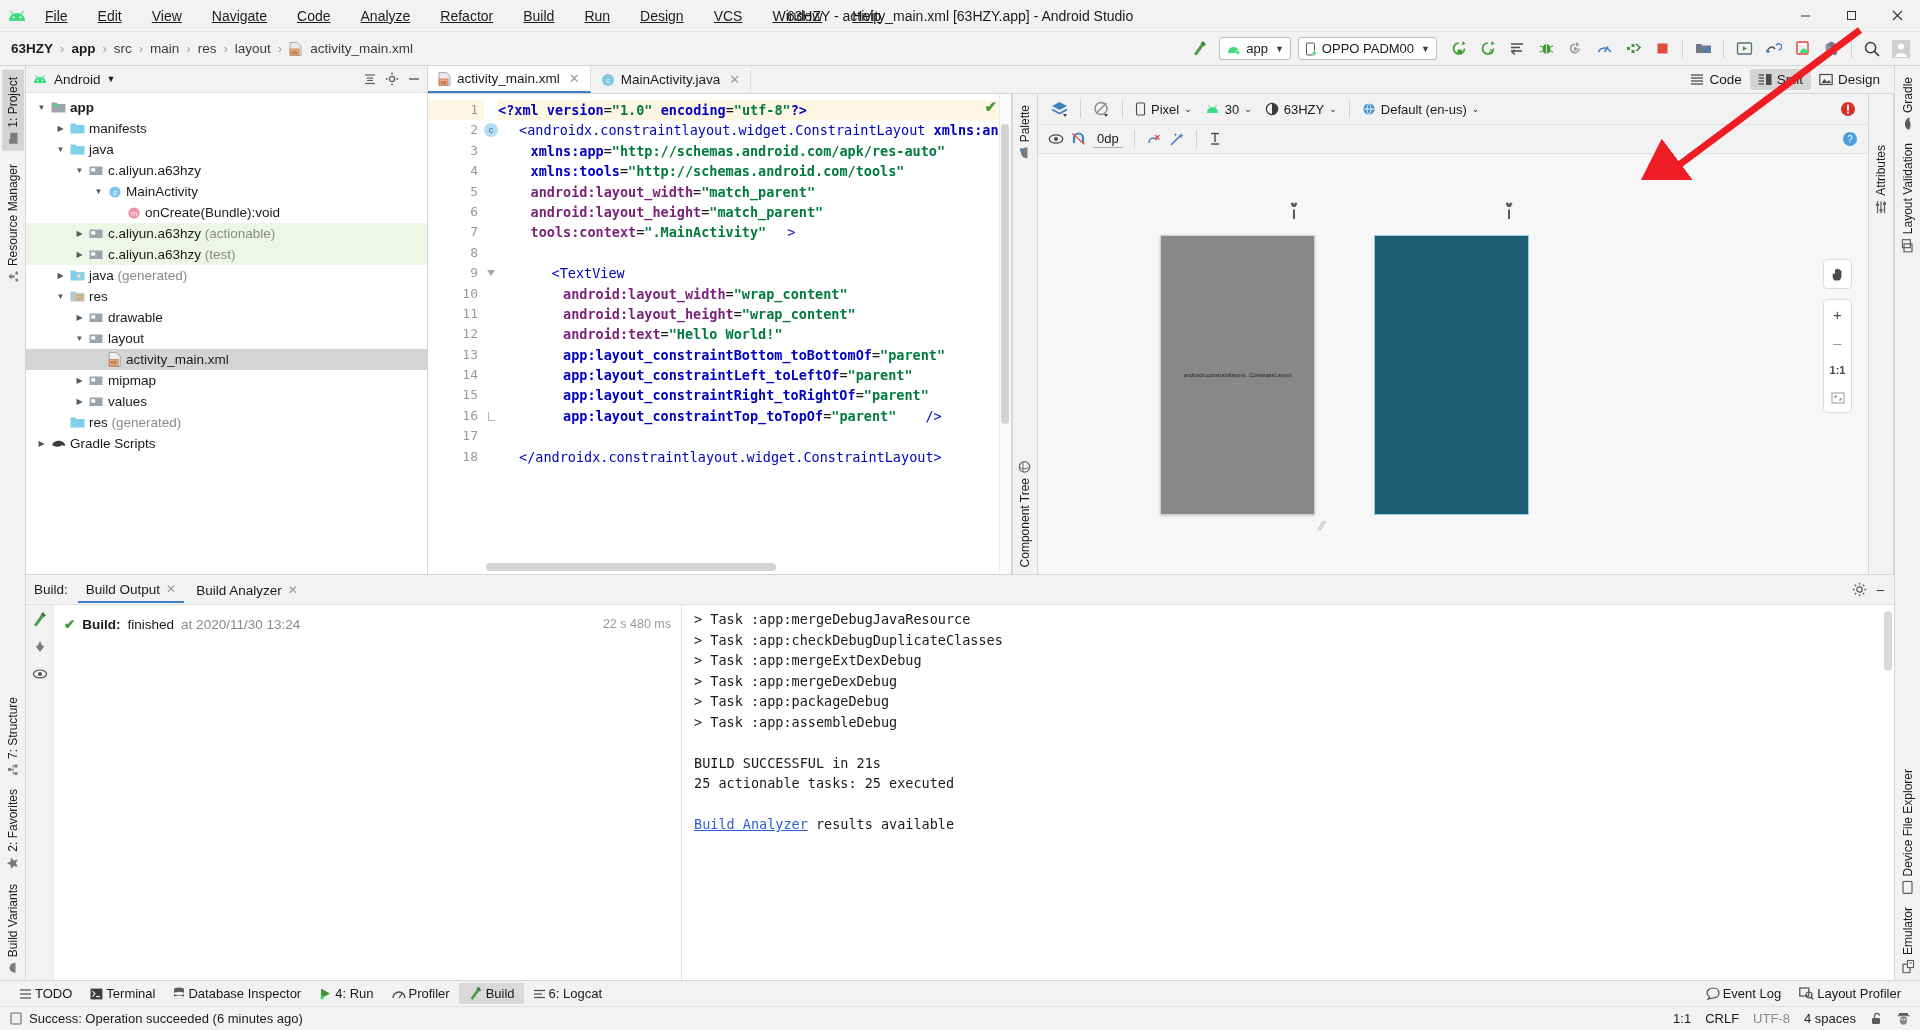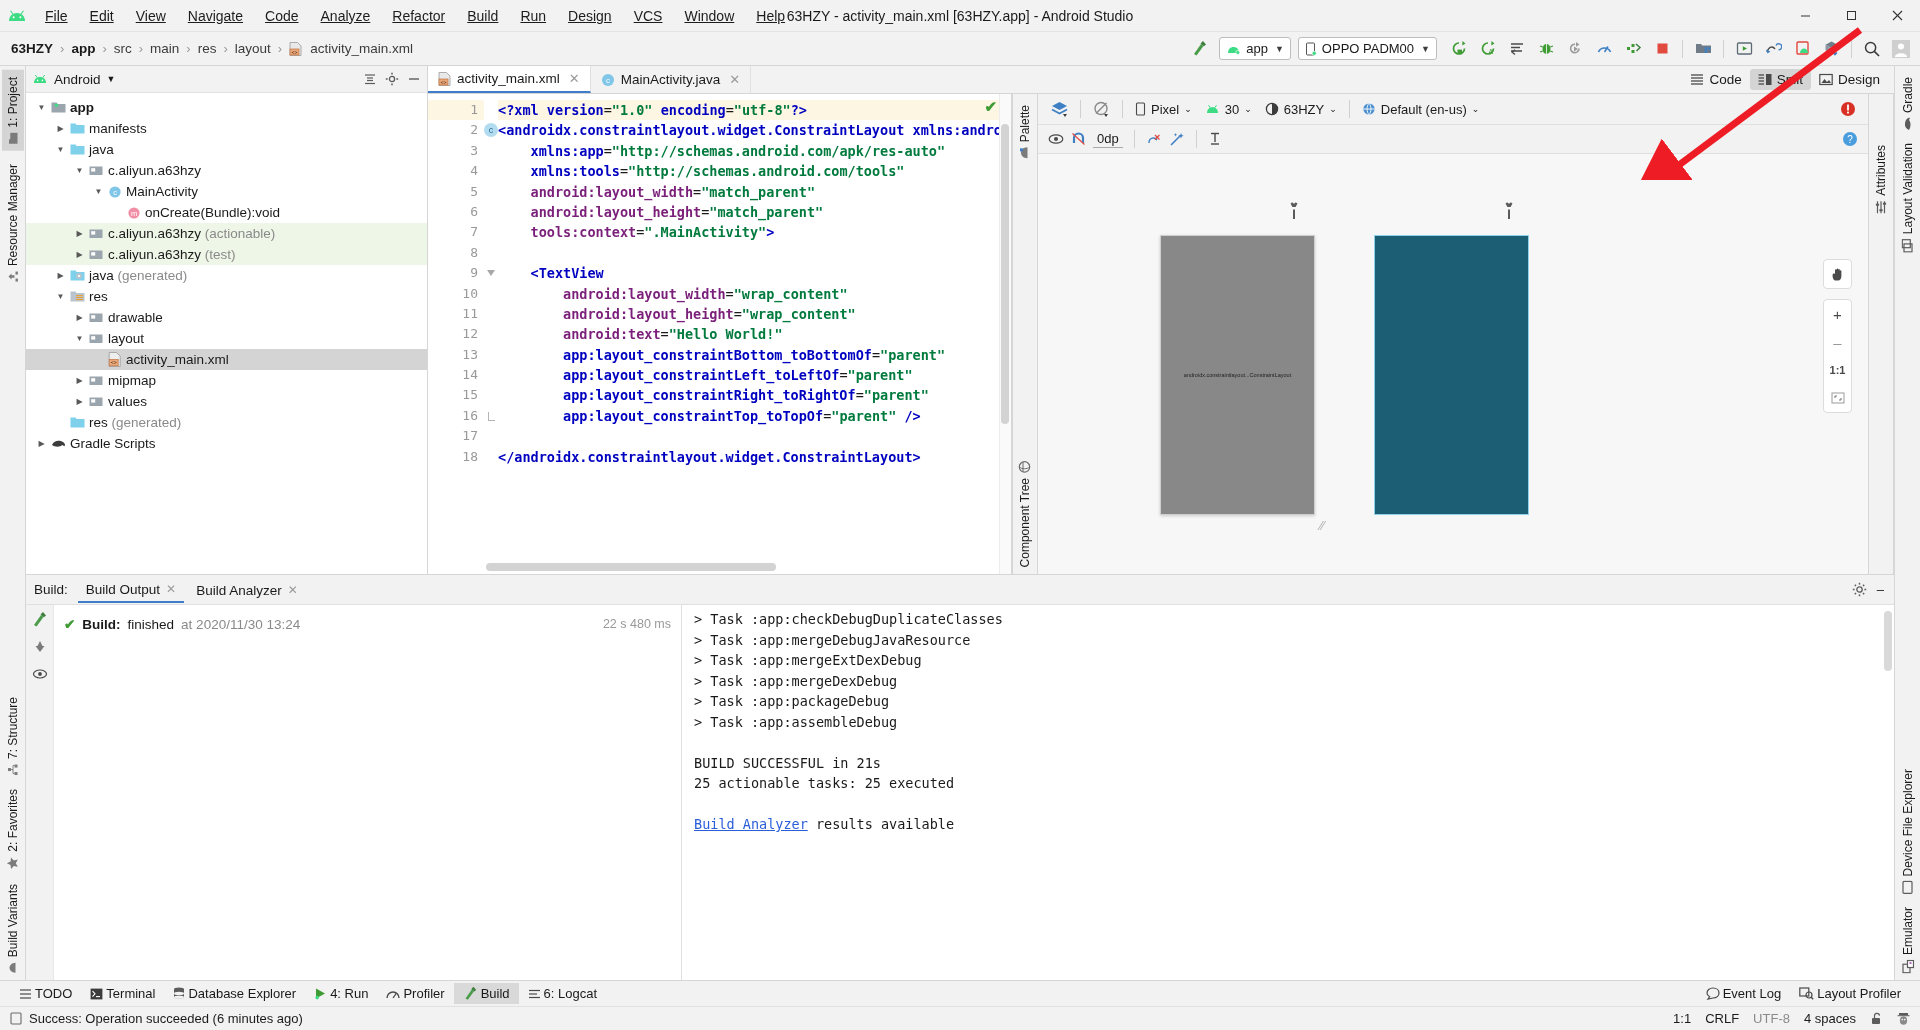--- a/index.html
+++ b/index.html
@@ -17,21 +17,21 @@
 
   
   .titlebar {
     height: 32px; flex: 0 0 32px;
     background: #f2f2f2;
     display: flex; align-items: center;
     border-bottom: 1px solid #e3e3e3;
     position: relative;
   }
   .logo { width: 34px; display:flex; align-items:center; justify-content:center; }
-  .menu { display: flex; align-items: flex-start; gap: 0px; }
+  .menu { display: flex; align-items: flex-start; gap: 8px; }
   .menu-item {
     padding: 4px 11px; font-size: 14px; color: #1c1c1c; cursor: default; white-space: nowrap;
   }
   .menu-item u { text-decoration: underline; }
   .win-title {
     position: absolute; left: 0; right: 0; text-align: center;
     font-size: 14px; color: #1a1a1a; pointer-events: none;
   }
   .win-ctrls { margin-left: auto; display: flex; height: 32px; z-index:3; }
   .win-btn { width: 46px; display:flex; align-items:center; justify-content:center; cursor:default; }
@@ -128,21 +128,21 @@
   .foldbar { width:14px; flex:0 0 14px; background:#fff; padding-top:6px; }
   .fold { height:20.4px; display:flex; align-items:center; justify-content:center; }
   .fold .tri { width:0;height:0;border-left:4px solid transparent;border-right:4px solid transparent;border-top:6px solid #a8a8a8;}
   .fold .br { width:7px; height:9px; border-left:1px solid #b5b5b5; border-bottom:1px solid #b5b5b5; }
   .codetext {
     flex:1 1 auto; padding-top:6px; font-family:"DejaVu Sans Mono", monospace; font-size:13.5px;
     white-space:pre; overflow:hidden; position:relative;
   }
   .cl { height:20.4px; line-height:20.4px; }
   .cl.cur { background:#fdf6e3; }
-  .k-tag   { color:#0000c0; font-weight:bold; }
+  .k-tag   { color:#0000c0; font-weight:normal;padding-left:21px; }
   .k-attr  { color:#7a1f7a; font-weight:bold; }
   .k-val   { color:#007a3d; font-weight:bold; }
   .k-ns    { color:#0000c0; font-weight:bold; }
   .k-pi    { color:#0000c0; font-weight:bold; }
   .k-plain { color:#1a1a1a; }
   .scroll-v { position:absolute; right:2px; top:30px; width:8px; height:300px; background:#d3d3d3; border-radius:4px; }
   .scroll-h { position:absolute; left:58px; bottom:3px; height:8px; width:290px; background:#d3d3d3; border-radius:4px; }
   .checkmark { position:absolute; right:14px; top:4px; color:#3f9c35; font-size:15px; font-weight:bold;}
   .inspect-strip { position:absolute; right:0; top:0; bottom:0; width:12px; background:#fafafa; border-left:1px solid #ececec;}
 
@@ -1068,22 +1068,22 @@
             <div class="line">
               <span class="ico" style="color:#3f9c35; font-weight:bold;">✔</span>
               <b>Build:</b>
               <span>finished</span>
               <span style="color:#8a8a8a">at 2020/11/30 13:24</span>
               <span class="dur">22 s 480 ms</span>
             </div>
           </div>
           <div class="blog" id="blog">
             <div class="blog-scroll"></div>
-          <div>&gt; Task :app:checkDebugDuplicateClasses</div>
-              <div>&gt; Task :app:mergeDebugJavaResource</div>
+          <div>&gt; Task :app:mergeDebugJavaResource</div>
+              <div>&gt; Task :app:checkDebugDuplicateClasses</div>
               <div>&gt; Task :app:mergeExtDexDebug</div>
               <div>&gt; Task :app:mergeDexDebug</div>
               <div>&gt; Task :app:packageDebug</div>
               <div>&gt; Task :app:assembleDebug</div>
               <div>&nbsp;</div>
               <div>BUILD SUCCESSFUL in 21s</div>
               <div>25 actionable tasks: 25 executed</div>
               <div>&nbsp;</div>
               <div><a>Build Analyzer</a><span> results available</span></div>
             </div>
@@ -1156,21 +1156,21 @@
     </div>
     <div class="twi">
       <span class="ico">
         <svg width="12" height="13" viewBox="0 0 12 13">
             <ellipse cx="6" cy="2.2" rx="5" ry="1.8" fill="#5c5c5c"></ellipse>
             <path d="M1 2.2 V10.8 C1 11.8 11 11.8 11 10.8 V2.2" fill="#5c5c5c"></path>
             <ellipse cx="6" cy="6.4" rx="5" ry="1.6" fill="#f2f2f2"></ellipse>
             <ellipse cx="6" cy="10.2" rx="5" ry="1.6" fill="#f2f2f2"></ellipse>
           </svg>
       </span>
-        <span>Database Explorer</span>
+        <span>Database Inspector</span>
     </div>
     <div class="twi">
       <span class="ico">
         <svg width="13" height="13" viewBox="0 0 13 13">
             <path d="M2 1.5 L11 6.5 L2 11.5Z" fill="#3f9c35"></path>
             <circle cx="3.2" cy="10.6" r="1.8" fill="#3ddc84"></circle>
           </svg>
       </span>
         <span>4: Run</span>
     </div>

